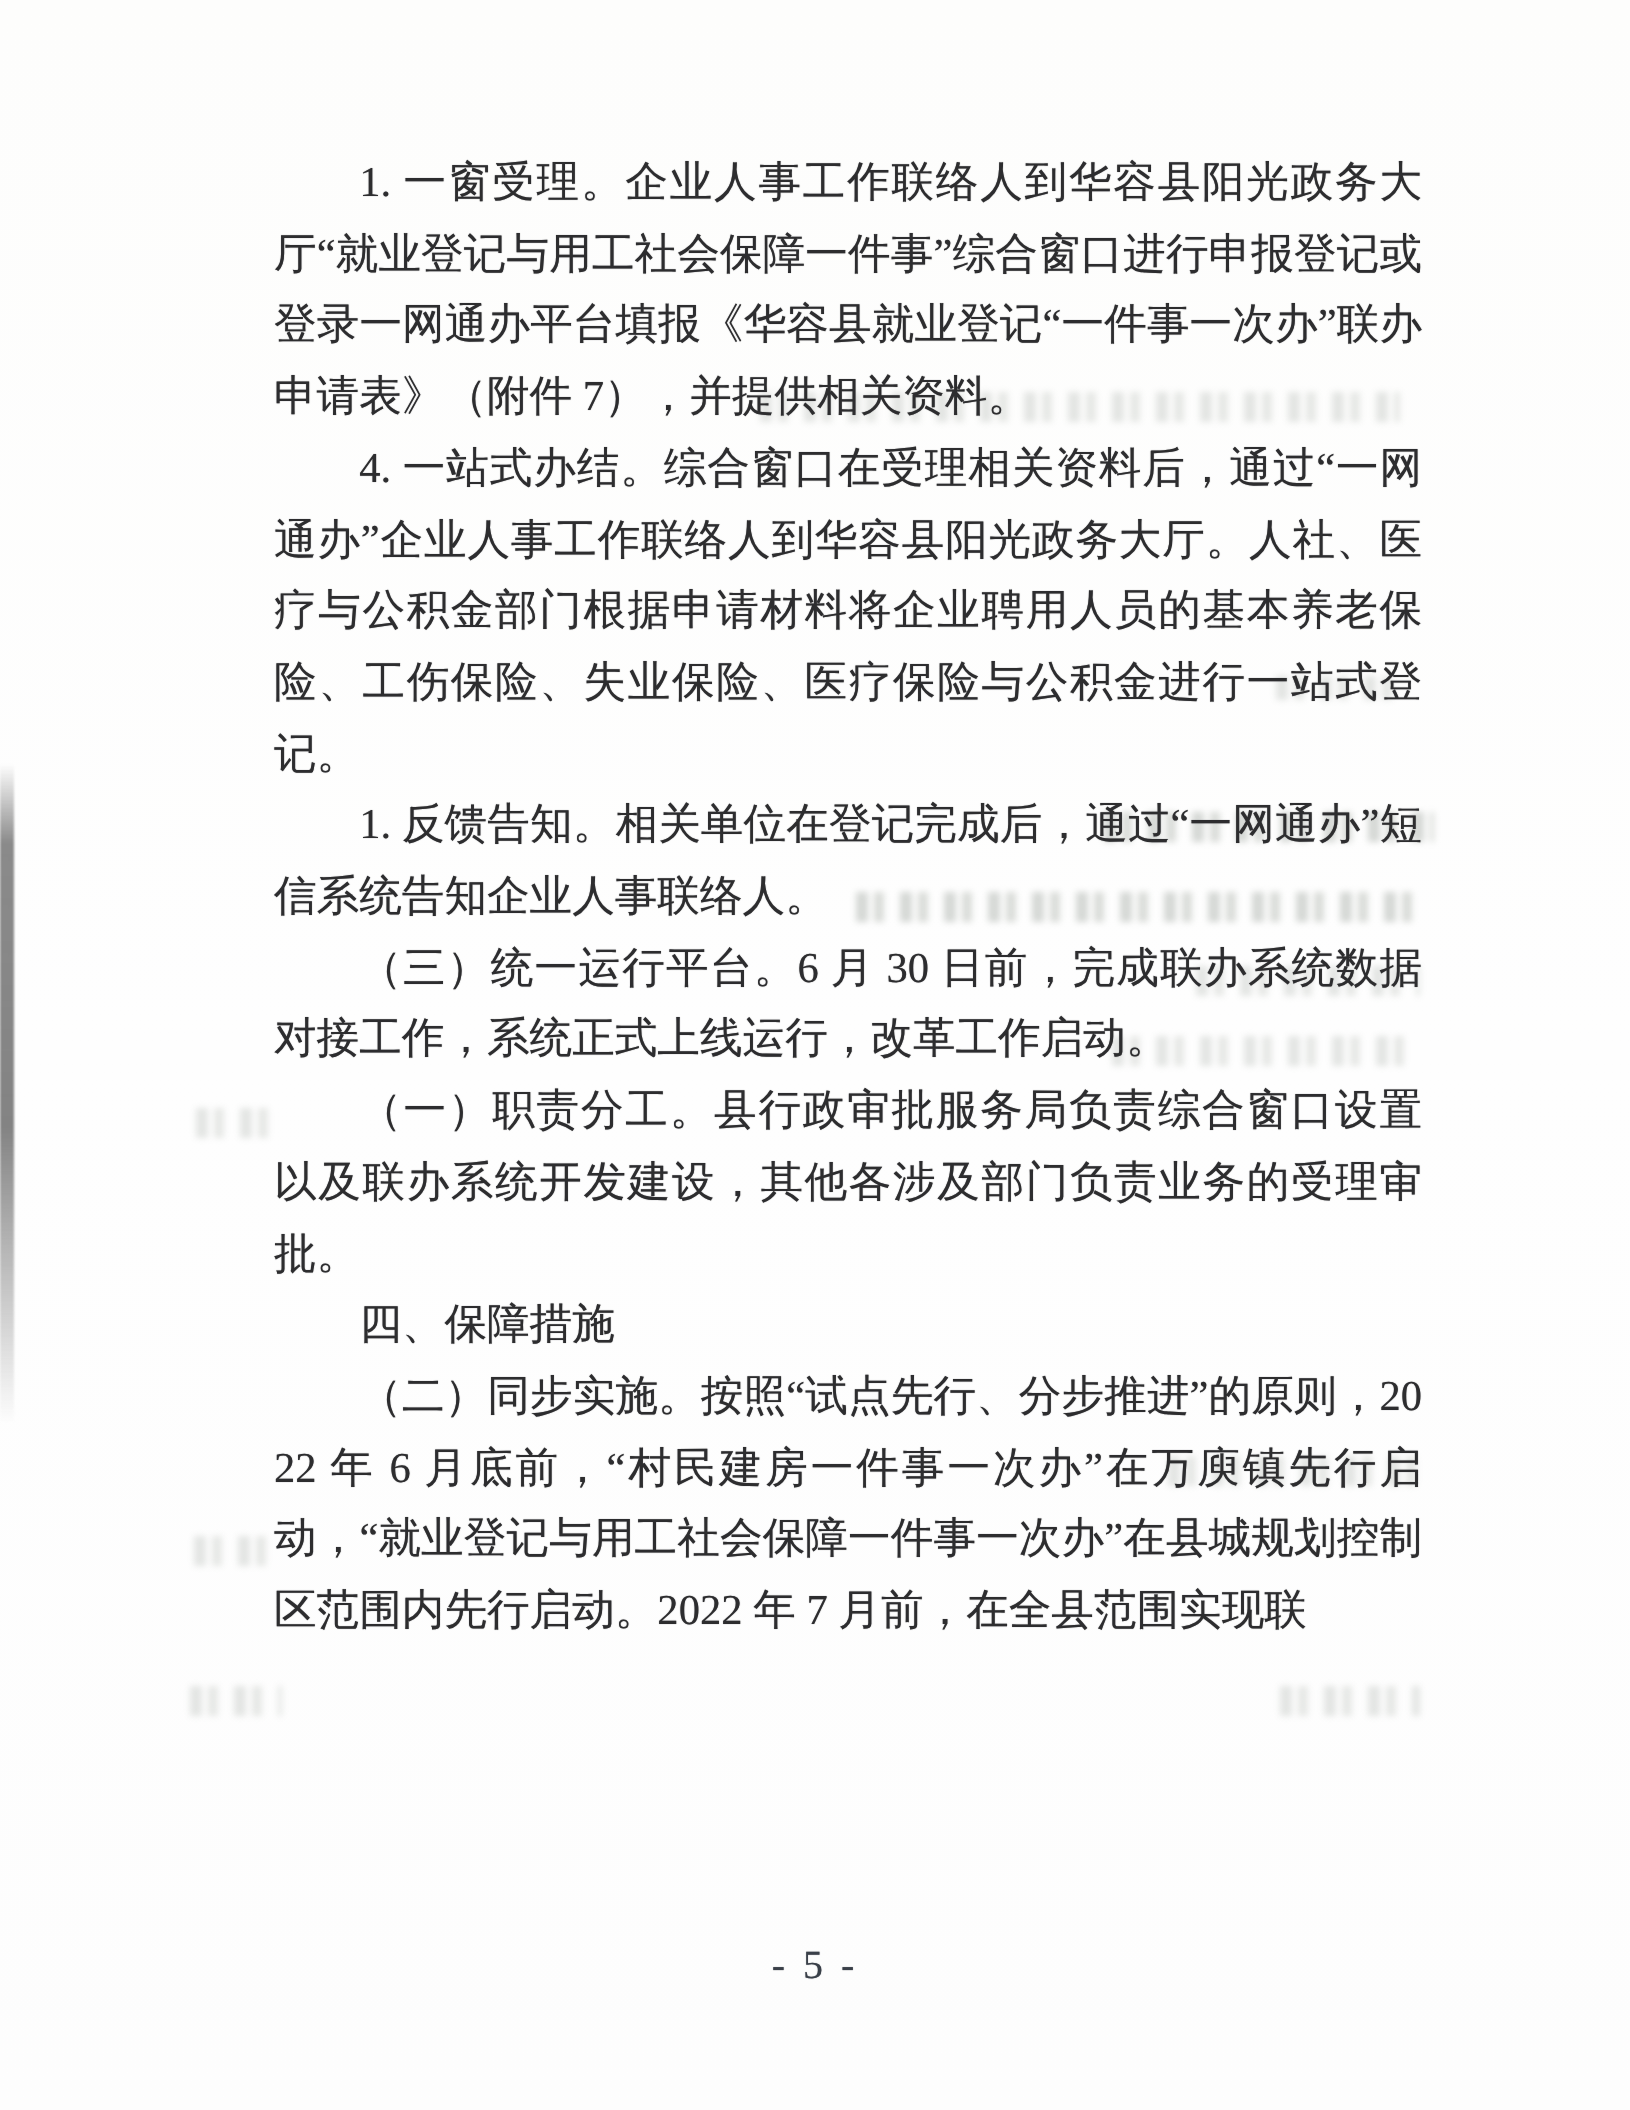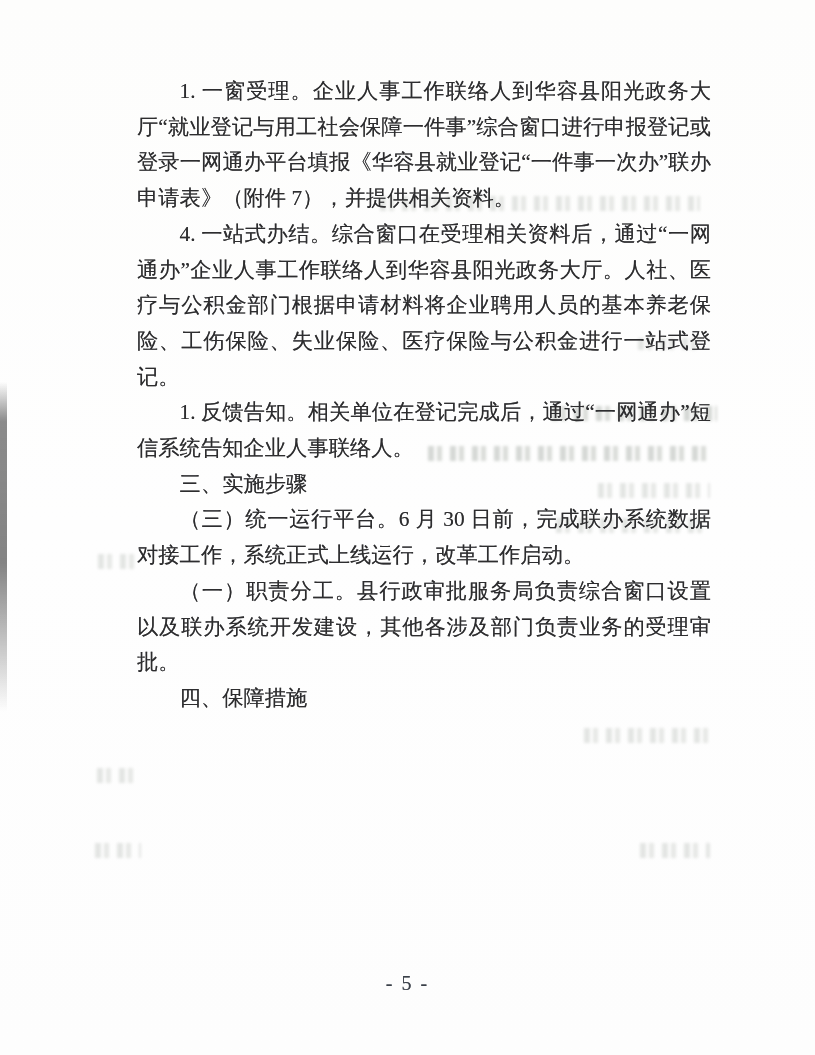--- a/index.html
+++ b/index.html
@@ -92,21 +92,21 @@
   <div class="bleed light" style="left:98px; top:554px; width:42px;"></div>
   <div class="bleed light" style="left:584px; top:728px; width:126px;"></div>
   <div class="bleed light" style="left:97px; top:768px; width:40px;"></div>
   <div class="bleed light" style="left:95px; top:843px; width:46px;"></div>
   <div class="bleed light" style="left:640px; top:843px; width:70px;"></div>
 
   <div class="text-block" id="text-block">
       <p class="para"><span class="lead">1. 一窗受理。</span><span>企业人事工作联络人到华容县阳光政务大厅“就业登记与用工社会保障一件事”综合窗口进行申报登记或登录一网通办平台填报《华容县就业登记“一件事一次办”联办申请表》（附件 7），并提供相关资料。</span></p>
       <p class="para"><span class="lead">4. 一站式办结。</span><span>综合窗口在受理相关资料后，通过“一网通办”企业人事工作联络人到华容县阳光政务大厅。人社、医疗与公积金部门根据申请材料将企业聘用人员的基本养老保险、工伤保险、失业保险、医疗保险与公积金进行一站式登记。</span></p>
       <p class="para"><span class="lead">1. 反馈告知。</span><span>相关单位在登记完成后，通过“一网通办”短信系统告知企业人事联络人。</span></p>
-      <p class="para heading"><span class="lead">三、实施步骤</span><span></span></p>
       <p class="para"><span class="lead">（三）统一运行平台。</span><span>6 月 30 日前，完成联办系统数据对接工作，系统正式上线运行，改革工作启动。</span></p>
       <p class="para"><span class="lead">（一）职责分工。</span><span>县行政审批服务局负责综合窗口设置以及联办系统开发建设，其他各涉及部门负责业务的受理审批。</span></p>
       <p class="para heading"><span class="lead">四、保障措施</span><span></span></p>
+      <p class="para"><span class="lead">（二）同步实施。</span><span>按照“试点先行、分步推进”的原则，2022 年 6 月底前，“村民建房一件事一次办”在万庾镇先行启动，“就业登记与用工社会保障一件事一次办”在县城规划控制区范围内先行启动。2022 年 7 月前，在全县范围实现联</span></p>
     </div>
 
   <div class="page-number">- 5 -</div>
 
 </div>
 
 </body></html>

